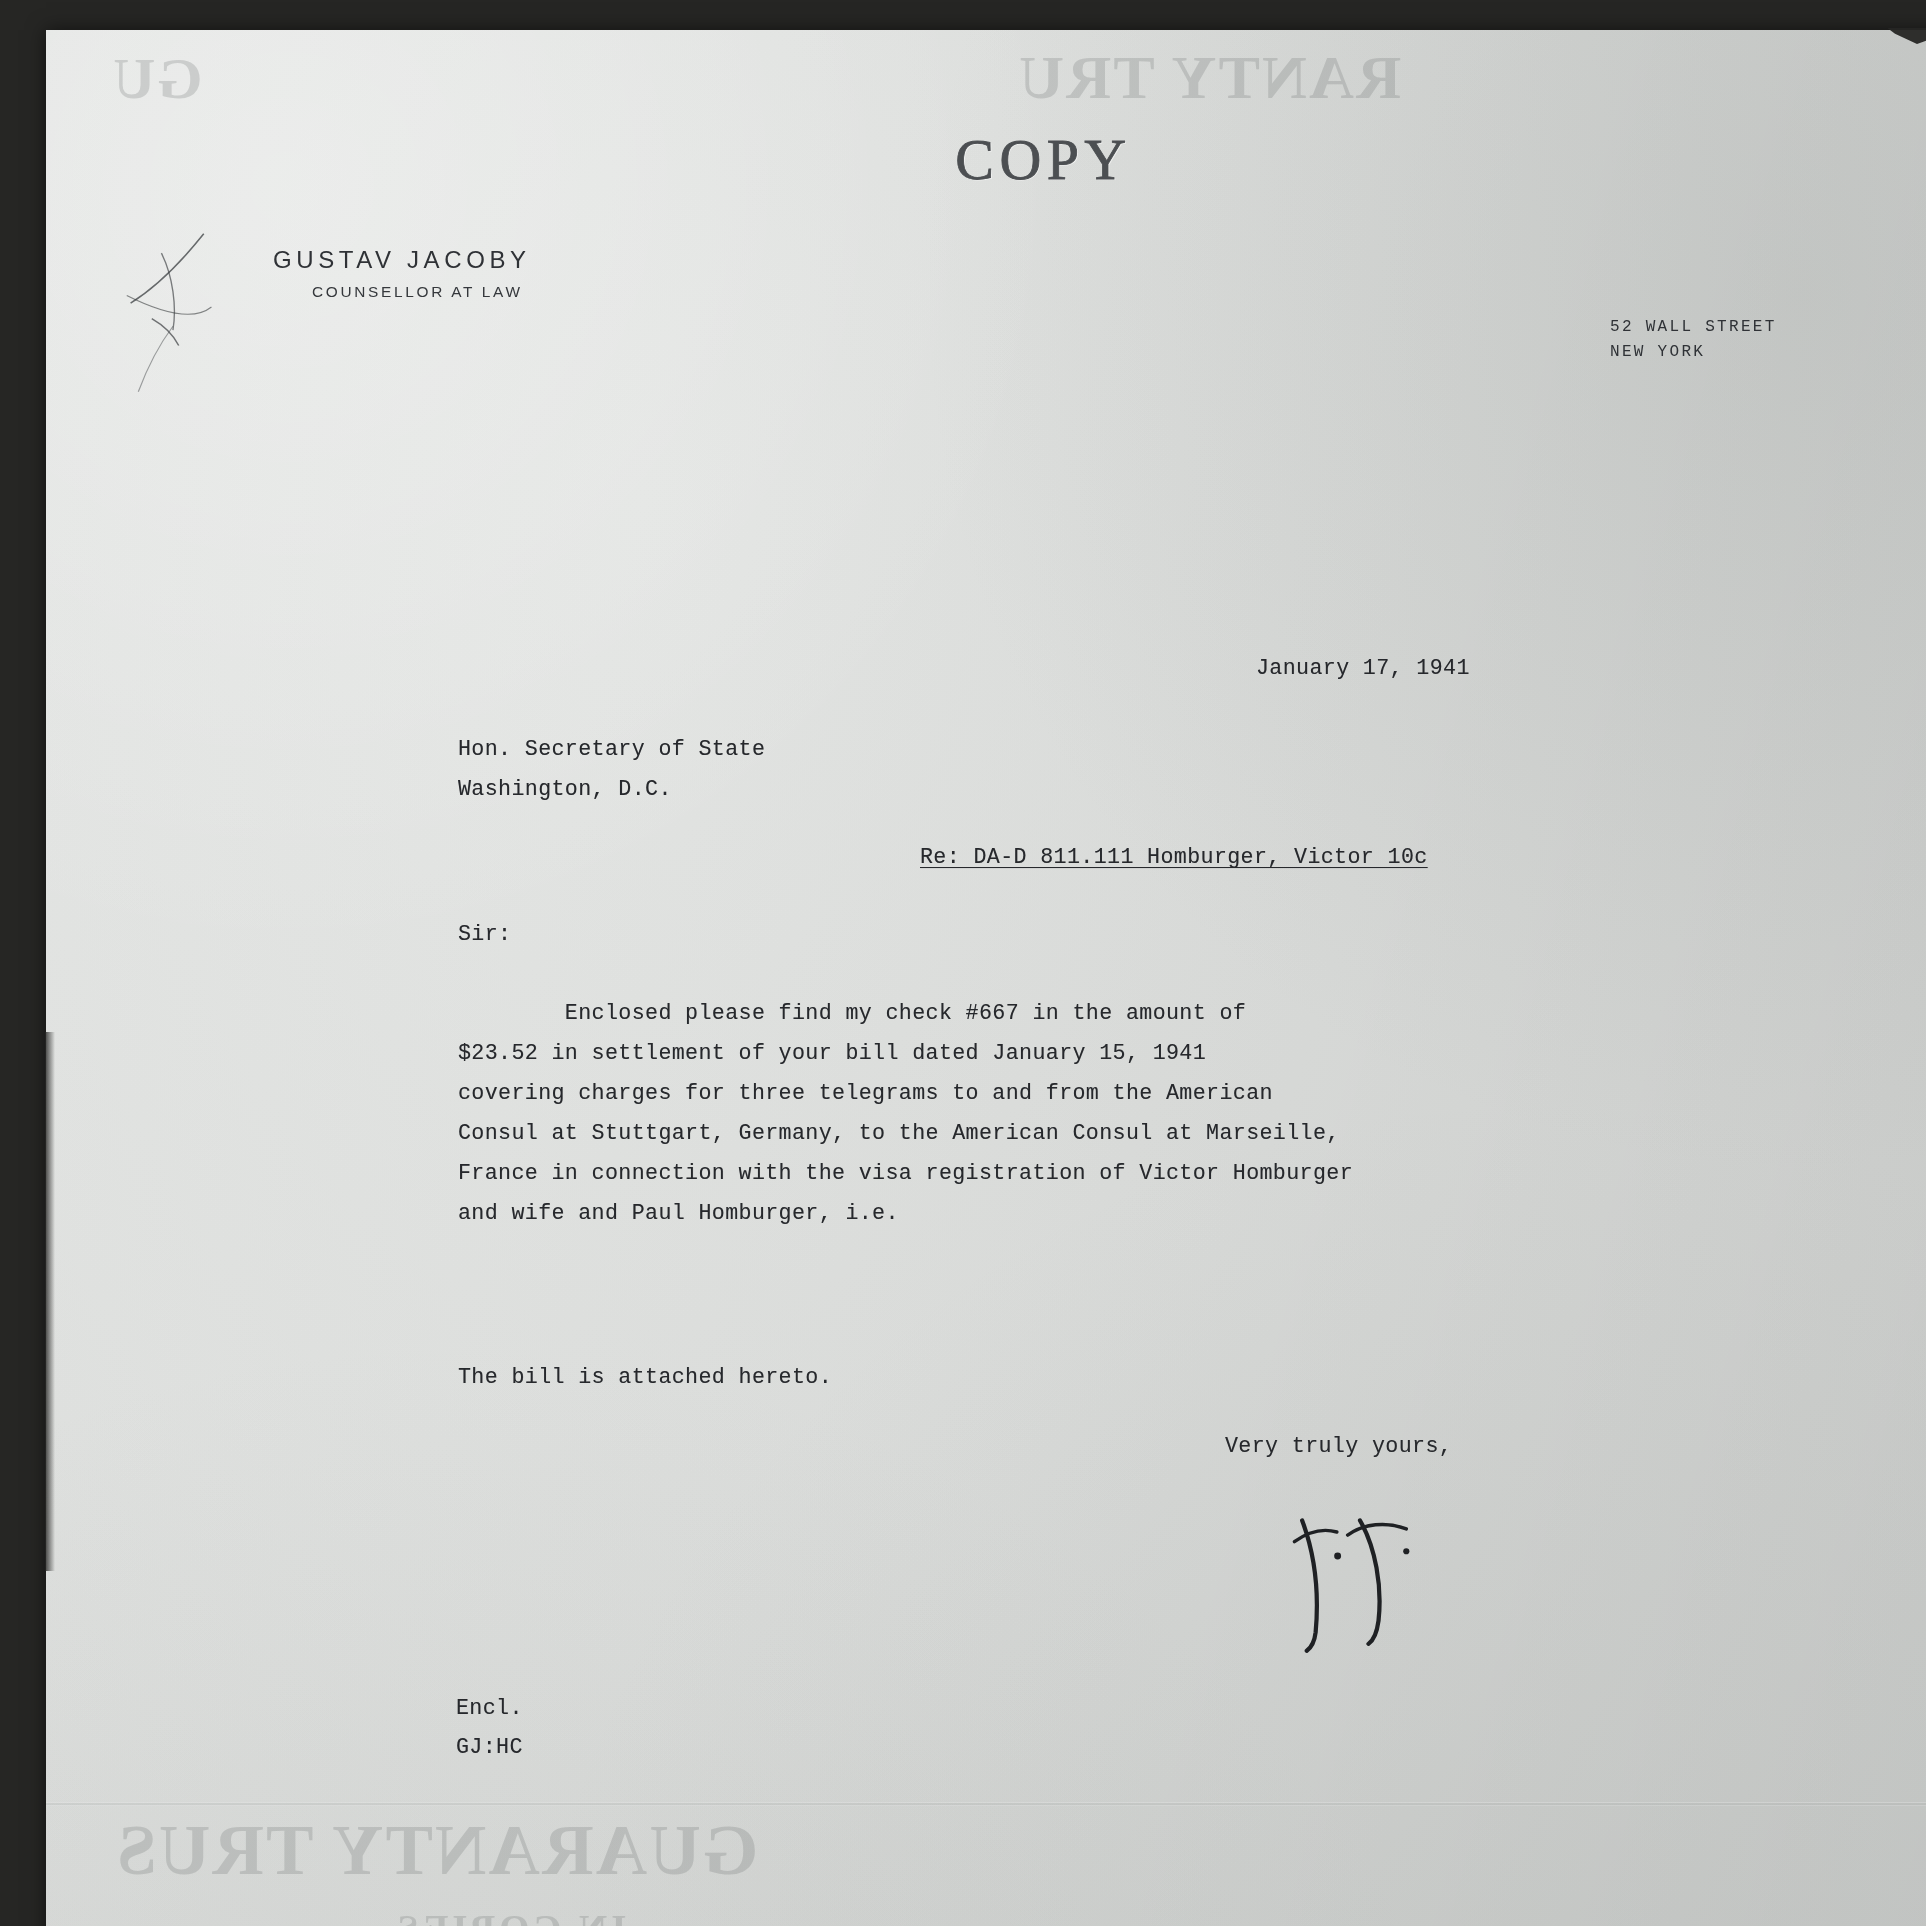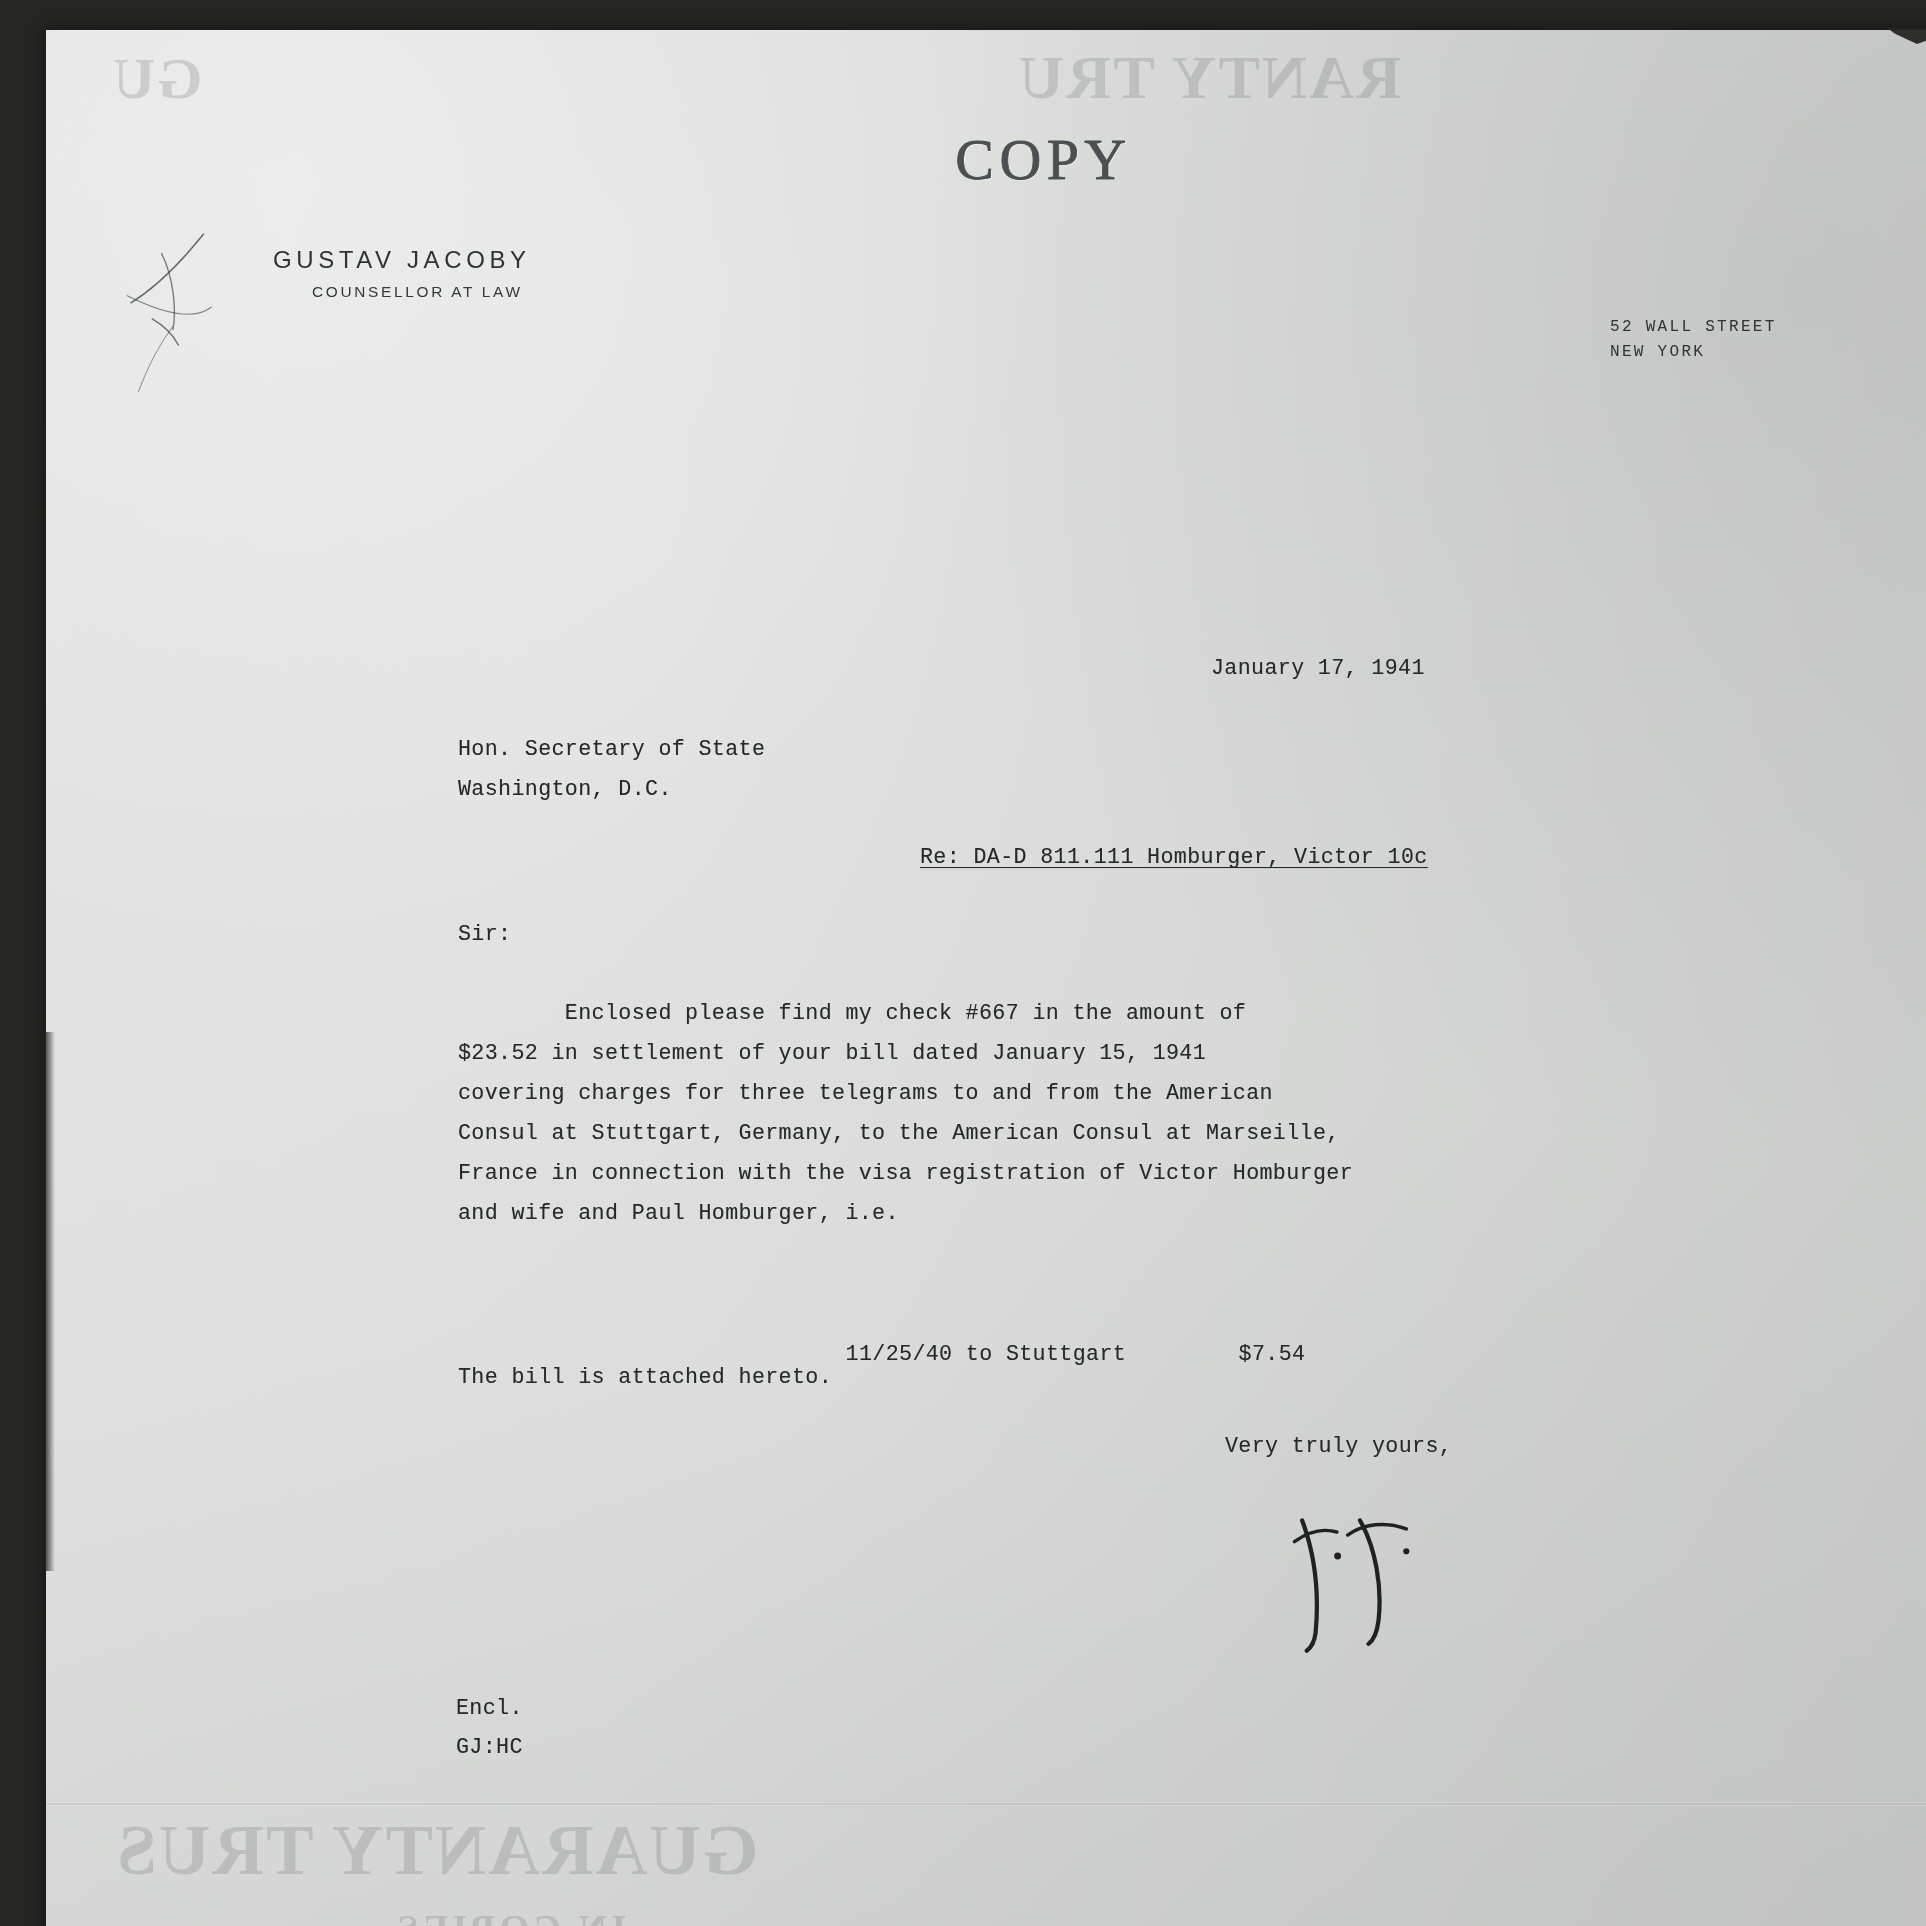--- a/index.html
+++ b/index.html
@@ -160,21 +160,21 @@
     position: absolute;
     font-family: "Liberation Mono", monospace;
     font-size: 21.6px;
     letter-spacing: 0.4px;
     color: #26282c;
     white-space: pre;
     line-height: 1.0;
     text-shadow: 0.2px 0.2px 0 rgba(60,62,66,0.35);
   }
 
-  .date-line   { top: 628px; left: 1165px; font-family: Liberation Mono, monospace; }
+  .date-line   { top: 628px; left: 1210px; font-family: Liberation Mono, monospace; }
   .addr-1      { top: 709px; left: 412px; }
   .addr-2      { top: 749px; left: 412px; }
 
   .re-line {
     top: 817px;
     left: 874px;
     text-decoration: underline;
     text-underline-offset: 3.9px;
     text-decoration-thickness: 1.2px;
   }
@@ -281,23 +281,20 @@
       <div class="typed salutation">Sir:</div>
 
       <div class="body-block">        Enclosed please find my check #667 in the amount of
 $23.52 in settlement of your bill dated January 15, 1941
 covering charges for three telegrams to and from the American
 Consul at Stuttgart, Germany, to the American Consul at Marseille,
 France in connection with the visa registration of Victor Homburger
 and wife and Paul Homburger, i.e.</div>
 
       <div class="charges">
-        <span class="row">
-          <span class="desc">11/25/40 to Stuttgart</span><span class="amt">$7.54</span>
-        </span>
       </div>
 
       <div class="typed attached">The bill is attached hereto.</div>
 
       <div class="typed closing">Very truly yours,</div>
 
       <svg class="signature" viewBox="0 0 560 420">
         <path d="M60 40 C 90 120, 105 220, 95 330 C 92 355, 86 368, 72 378" stroke="#1f2124" stroke-width="11" fill="none" stroke-linecap="round"></path>
         <path d="M40 95 C 75 70, 115 60, 150 70" stroke="#1f2124" stroke-width="9" fill="none" stroke-linecap="round"></path>
         <path d="M210 40 C 250 110, 268 210, 258 300 C 254 330, 246 350, 232 360" stroke="#1f2124" stroke-width="11" fill="none" stroke-linecap="round"></path>

